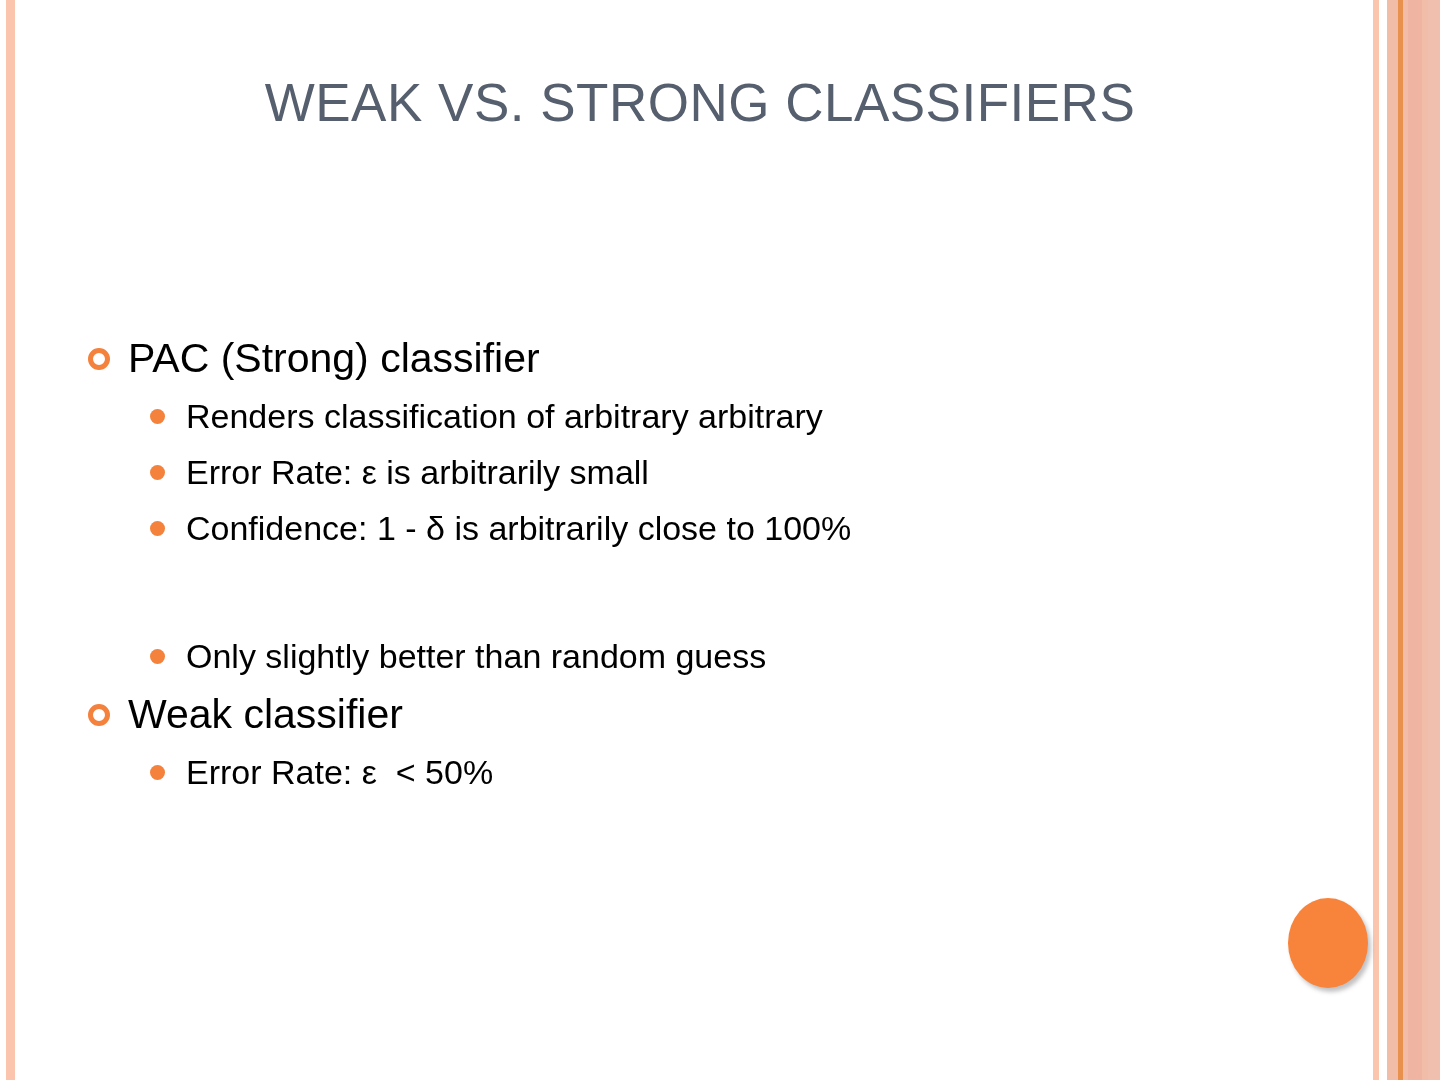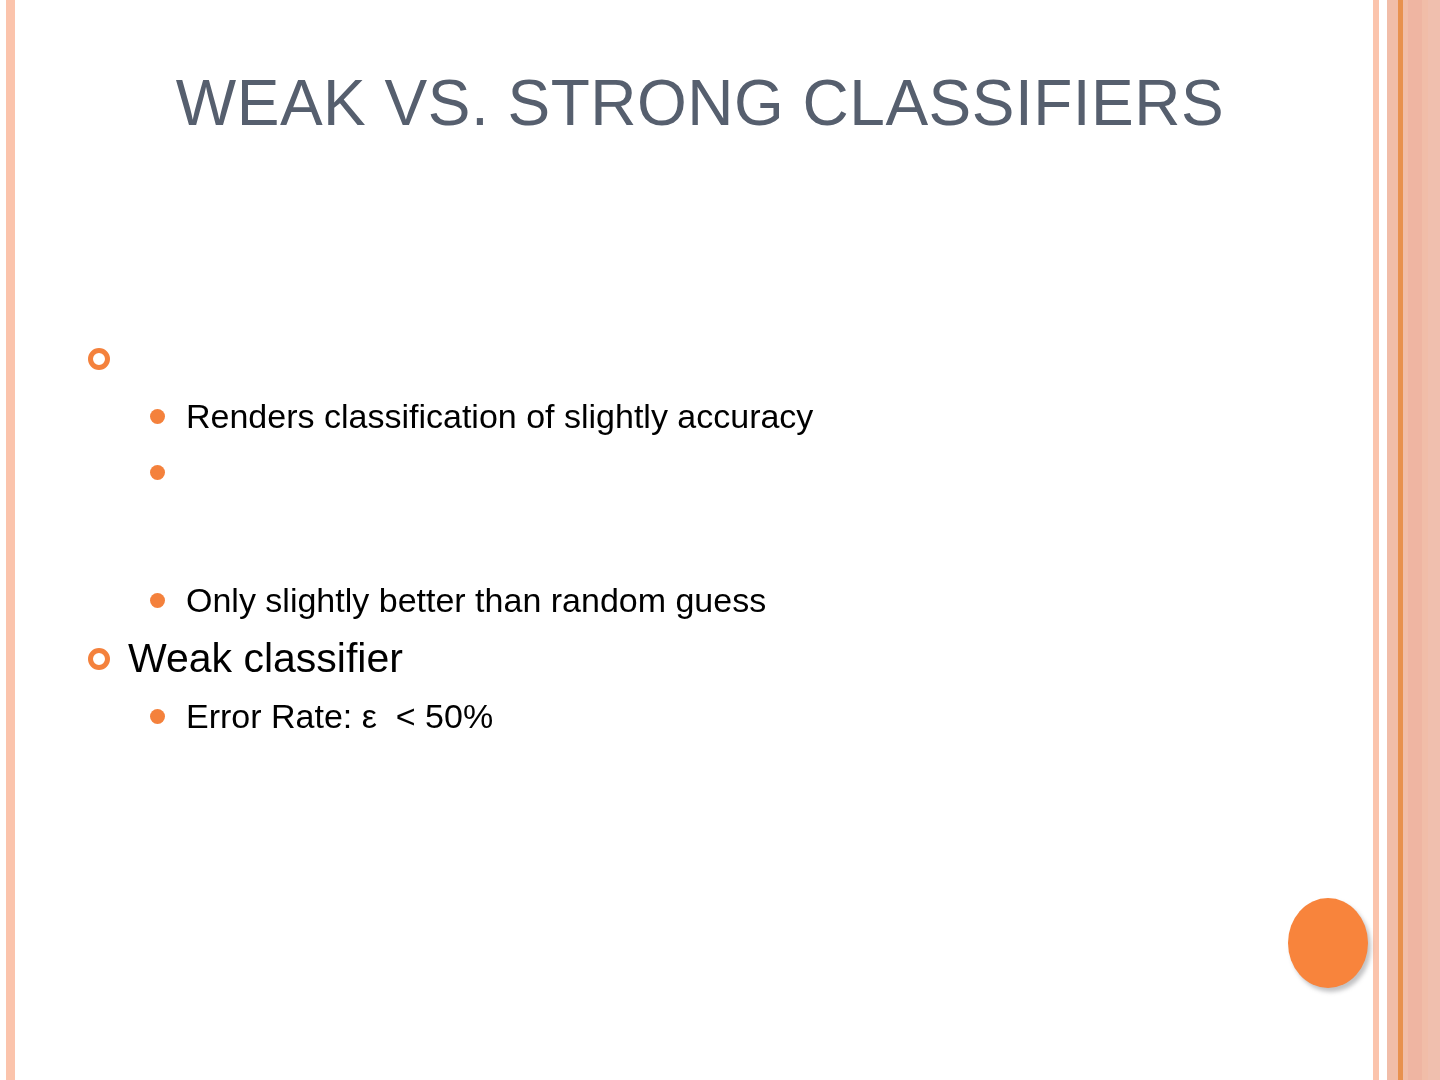--- a/index.html
+++ b/index.html
@@ -71,21 +71,21 @@
   }
 
   
   .title {
     position: absolute;
     left: 110px;
     top: 72px;
     width: 1180px;
     text-align: center;
     color: #565f6e;
-    font-size: 64px;
+    font-size: 53px;
     line-height: 62px;
     letter-spacing: 0.5px;
     font-weight: normal;
     white-space: nowrap;
   }
 
   
   .content {
     position: absolute;
     left: 88px;
@@ -185,35 +185,43 @@
   <div class="edge-right-accent-line"></div>
 
   <div class="title">WEAK VS. STRONG CLASSIFIERS</div>
 
   <div class="content">
 
     <div class="bullet-row lvl1">
       <span class="marker">
           <span class="ring"></span>
         </span>
-    </div>
-
-    <div class="bullet-row lvl2">
-      <span class="marker">
-          <span class="dot"></span>
-        </span>
-      <span class="text">Renders classification of slightly accuracy</span>
-    </div>
-
-    <div class="bullet-row lvl2">
-      <span class="marker">
-          <span class="dot"></span>
-        </span>
-    </div>
-
+      <span class="text">PAC (Strong) classifier</span>
+    </div>
+
+    <div class="bullet-row lvl2">
+      <span class="marker">
+          <span class="dot"></span>
+        </span>
+      <span class="text">Renders classification of arbitrary arbitrary</span>
+    </div>
+
+    <div class="bullet-row lvl2">
+      <span class="marker">
+          <span class="dot"></span>
+        </span>
+      <span class="text">Error Rate: ε is arbitrarily small</span>
+    </div>
+
+    <div class="bullet-row lvl2">
+      <span class="marker">
+          <span class="dot"></span>
+        </span>
+      <span class="text">Confidence: 1 - δ is arbitrarily close to 100%</span>
+    </div>
 
     <div class="group-gap"></div>
 
     <div class="bullet-row lvl2">
       <span class="marker">
           <span class="dot"></span>
         </span>
       <span class="text">Only slightly better than random guess</span>
     </div>
 

